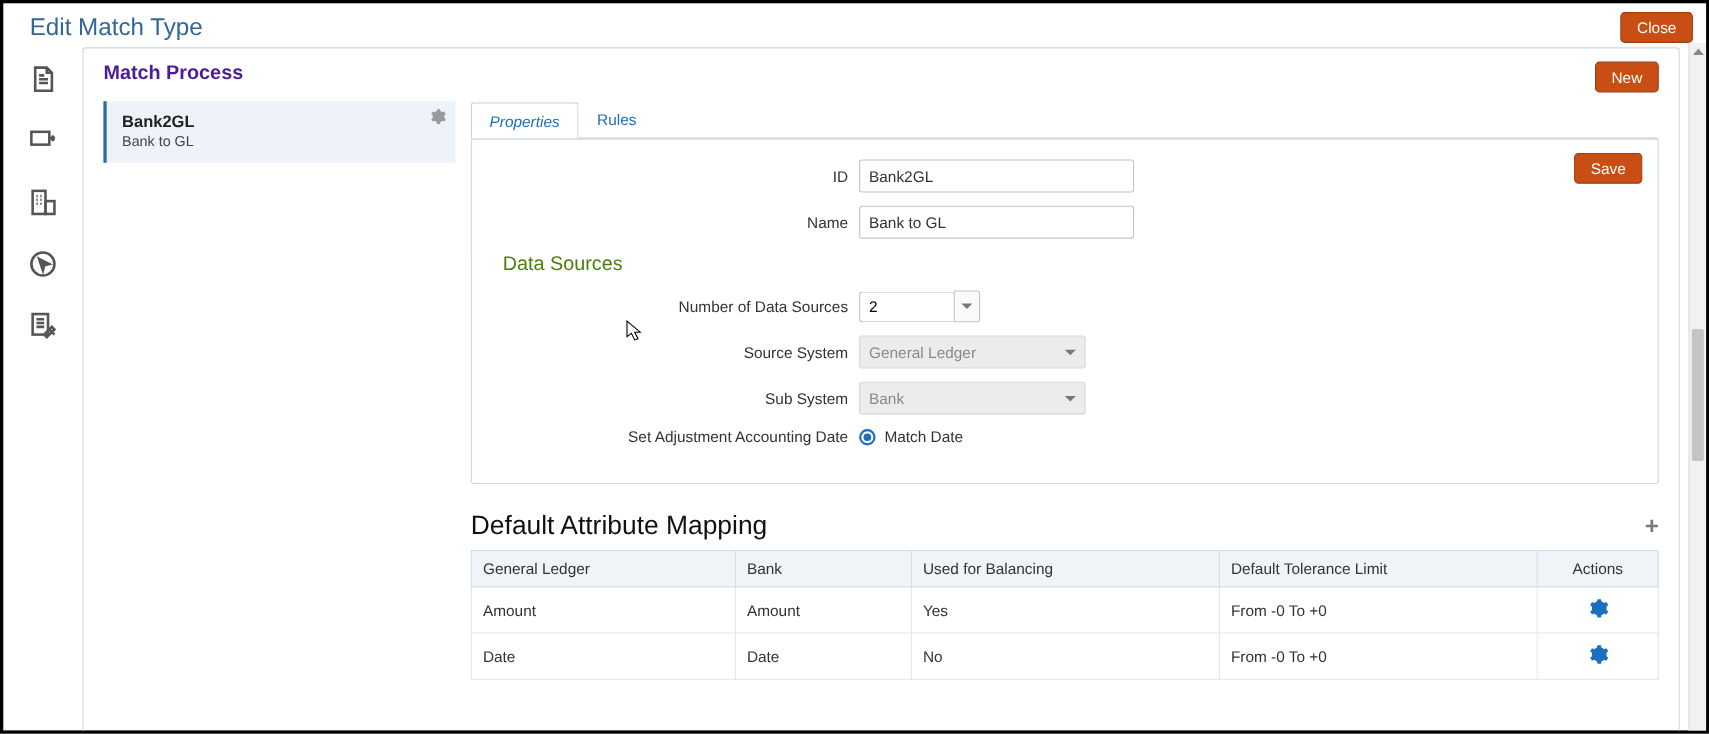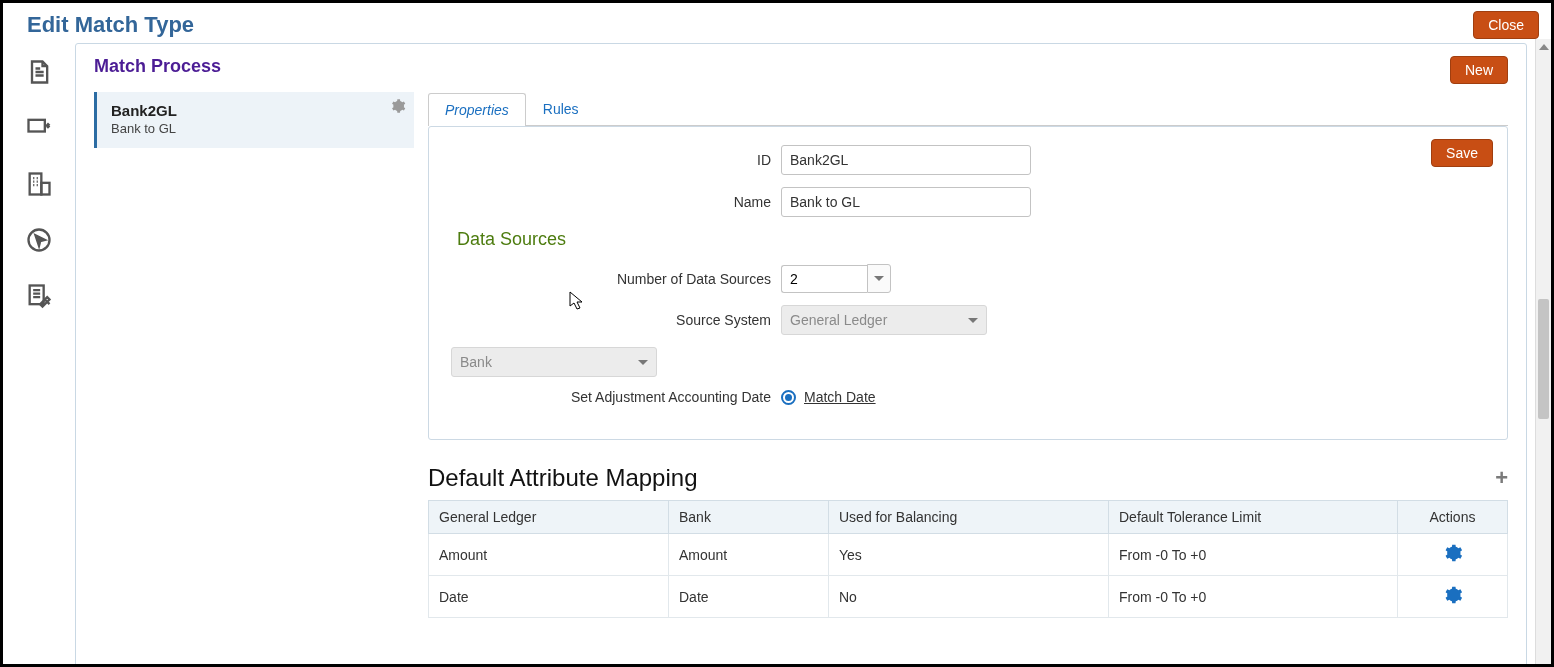--- a/index.html
+++ b/index.html
@@ -15,21 +15,21 @@
     overflow: hidden;
   }
   .header-bar {
     display: flex;
     justify-content: space-between;
     align-items: center;
     padding: 8px 12px 0 24px;
   }
   .page-title {
     font-size: 22px;
-    font-weight: bold;
+    font-weight: normal;
     color: #336699;
   }
   .btn {
     background: #c84e14;
     color: #fff;
     border: 1px solid #a03e0f;
     border-radius: 4px;
     padding: 5px 14px;
     font-size: 14px;
     cursor: pointer;
@@ -116,21 +116,21 @@
   .step-btn {
     border:1px solid #c3c3c3; border-radius:0 3px 3px 0;
     width:24px; height:29px; background:#fafafa; display:flex; align-items:center; justify-content:center;
     cursor:pointer;
   }
   .chev-down { width:0;height:0;border-left:5px solid transparent;border-right:5px solid transparent;border-top:5px solid #777;}
   .disabled-select {
     width:206px; border:1px solid #d7d7d7; background:#ececec; color:#8a8a8a;
     border-radius:3px; padding:6px 8px; font-size:14px; display:flex; justify-content:space-between; align-items:center;
   }
-  .radio-row { display:flex; align-items:center; gap:32px;text-decoration:underline;}
+  .radio-row { display:flex; align-items:center; gap:32px;}
   .radio-opt { display:flex; align-items:center; gap:8px; cursor:pointer;}
   .radio { width:15px; height:15px; border:2px solid #888; border-radius:50%; display:flex; align-items:center; justify-content:center;}
   .radio.checked { border-color:#1a6fc0;}
   .radio.checked::after { content:""; width:7px;height:7px;background:#1a6fc0;border-radius:50%;}
   .save-wrap { position:absolute; top:12px; right:14px;}
   
   .map-header { display:flex; justify-content:space-between; align-items:center; margin-top:24px;}
   .map-title { font-size:24px; color:#111;text-align:right;}
   .plus-icon { font-size:22px; color:#7a7a7a; cursor:pointer; font-weight:bold;}
   table.map-table { width:100%; border-collapse:collapse; margin-top:8px; font-size:14px;}
@@ -249,20 +249,21 @@
 
           <div class="form-row">
             <div class="form-label">Source System</div>
             <div class="disabled-select">
               <span>General Ledger</span>
               <div class="chev-down"></div>
             </div>
           </div>
 
           <div class="form-row">
+            <div class="form-label">Sub System</div>
             <div class="disabled-select">
               <span>Bank</span>
               <div class="chev-down"></div>
             </div>
           </div>
 
           <div class="form-row">
             <div class="form-label" style="width:330px;">Set Adjustment Accounting Date</div>
             <div class="radio-row">
               <div class="radio-opt">

